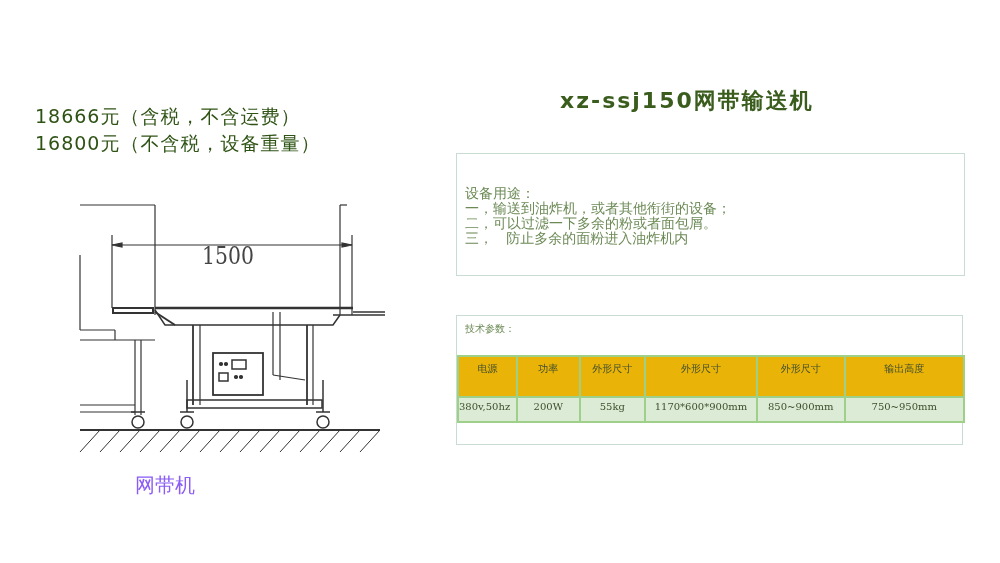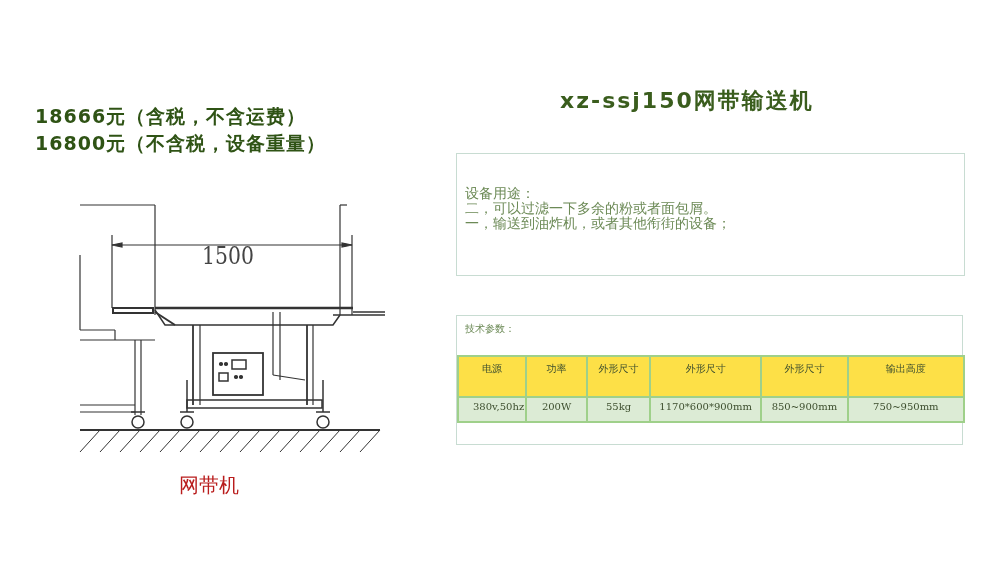--- a/index.html
+++ b/index.html
@@ -1,25 +1,25 @@
 <!DOCTYPE html>
 <html><head>
 <meta charset="utf-8">
 <style>
   html, body { margin:0; padding:0; }
   body { width:1000px; height:563px; background:#ffffff; position:relative; overflow:hidden; font-family:"DejaVu Sans", sans-serif; }
-  .price { position:absolute; left:35px; color:#2f5315; font-weight:bold; font-size:19px; letter-spacing:1px; white-space:nowrap; }
+  .price { position:absolute; left:35px; color:#2f5315; font-weight:normal; font-size:19px; letter-spacing:1px; white-space:nowrap; }
   .title { position:absolute; left:560px; top:86px; color:#3a5d1d; font-weight:bold; font-size:22px; letter-spacing:2px; white-space:nowrap; }
   .box { position:absolute; border:1px solid #c8dcd2; box-sizing:border-box; background:#fff; }
   .usage { position:absolute; left:465px; top:186px; color:#6c8a56; font-size:14px; line-height:15px; font-family:"DejaVu Serif", serif; }
   .usage div { white-space:pre; }
   .spec-label { position:absolute; left:465px; top:322px; color:#6c8a56; font-size:10px; font-family:Liberation Mono, monospace; }
   table.spec { position:absolute; left:457px; top:355px; width:508px; border-collapse:collapse; font-family:"DejaVu Serif", serif; font-size:10px; color:#3d4e2e; }
   table.spec td { border:2px solid #9fd08a; text-align:center; vertical-align:top; padding-top:5px; }
-  table.spec tr.head td { background:#fde047; height:33px; }
+  table.spec tr.head td { background:#eab308; height:33px; }
   table.spec tr.vals td { background:#dcebd5; height:19px; padding-top:3px; }
   .drawing { position:absolute; left:75px; top:190px; }
 </style>
 </head>
 <body>
 
 <div class="price" style="top:104px;">18666元（含税，不含运费）</div>
 <div class="price" style="top:131px;">16800元（不含税，设备重量）</div>
 
 <div class="title">xz-ssj150网带输送机</div>
@@ -99,28 +99,29 @@
         <line x1="185" y1="262" x2="205" y2="240"></line>
         <line x1="205" y1="262" x2="225" y2="240"></line>
         <line x1="225" y1="262" x2="245" y2="240"></line>
         <line x1="245" y1="262" x2="265" y2="240"></line>
         <line x1="265" y1="262" x2="285" y2="240"></line>
         <line x1="285" y1="262" x2="305" y2="240"></line>
       </g>
     </g>
   </svg>
   <div style="position:absolute; left:127px; top:52px; font-family:'DejaVu Serif', serif; font-size:24px; color:#444; transform:scaleX(0.85); transform-origin:left;">1500</div>
-  <div style="position:absolute; left:60px; top:282px; font-size:20px; color:#b91c1c;margin-left:44px;">网带机</div>
+  <div style="position:absolute; left:60px; top:282px; font-size:20px; color:#8b5cf6;">网带机</div>
 </div>
 
 <div class="box" style="left:456px; top:153px; width:509px; height:123px;"></div>
 <div class="usage">
   <div>设备用途：</div>
+  <div>一，输送到油炸机，或者其他衔街的设备；</div>
   <div>二，可以过滤一下多余的粉或者面包屑。</div>
-  <div>一，输送到油炸机，或者其他衔街的设备；</div>
+  <div>三，   防止多余的面粉进入油炸机内</div>
 </div>
 
 <div class="box" style="left:456px; top:315px; width:507px; height:130px;"></div>
 <div class="spec-label">技术参数：</div>
 
 <table class="spec">
   <colgroup>
     <col style="width:59px">
       <col style="width:63px">
       <col style="width:66px">
@@ -131,21 +132,21 @@
   <tbody>
       <tr class="head">
     <td>电源</td>
     <td>功率</td>
     <td>外形尺寸</td>
     <td>外形尺寸</td>
     <td>外形尺寸</td>
     <td>输出高度</td>
   </tr>
   <tr class="vals">
-    <td style="text-align:left; padding-left:14px;">380v,50hz</td>
+    <td style="text-align:left; padding-left:0;">380v,50hz</td>
     <td>200W</td>
     <td>55kg</td>
     <td>1170*600*900mm</td>
     <td>850~900mm</td>
     <td>750~950mm</td>
   </tr>
 </tbody>
   </table>
 
 </body></html>

